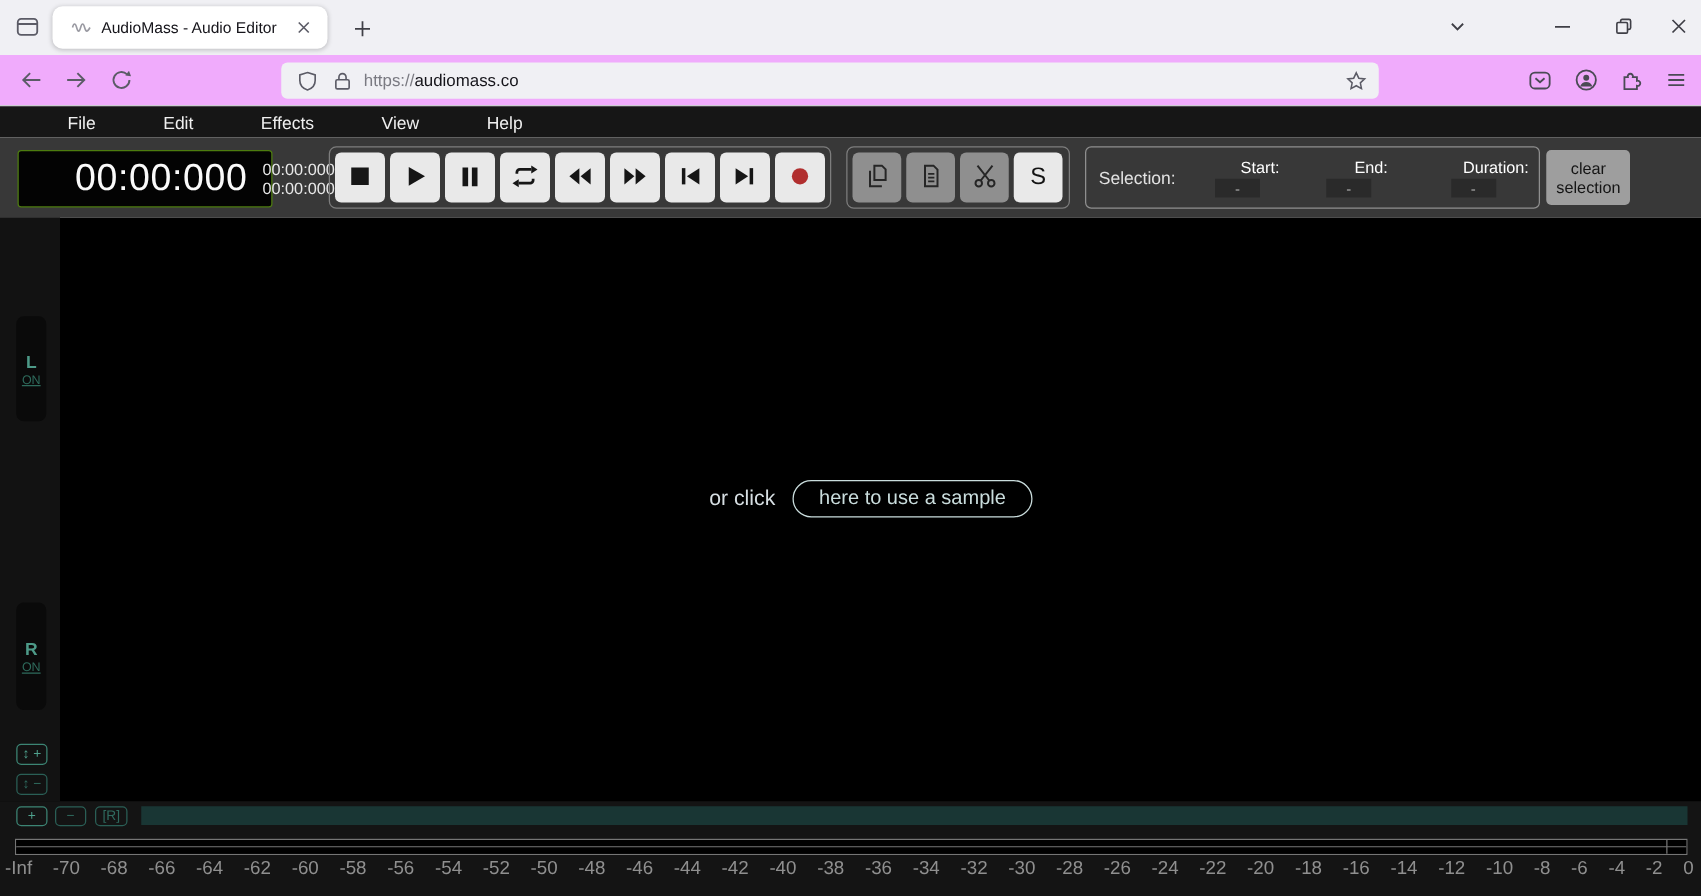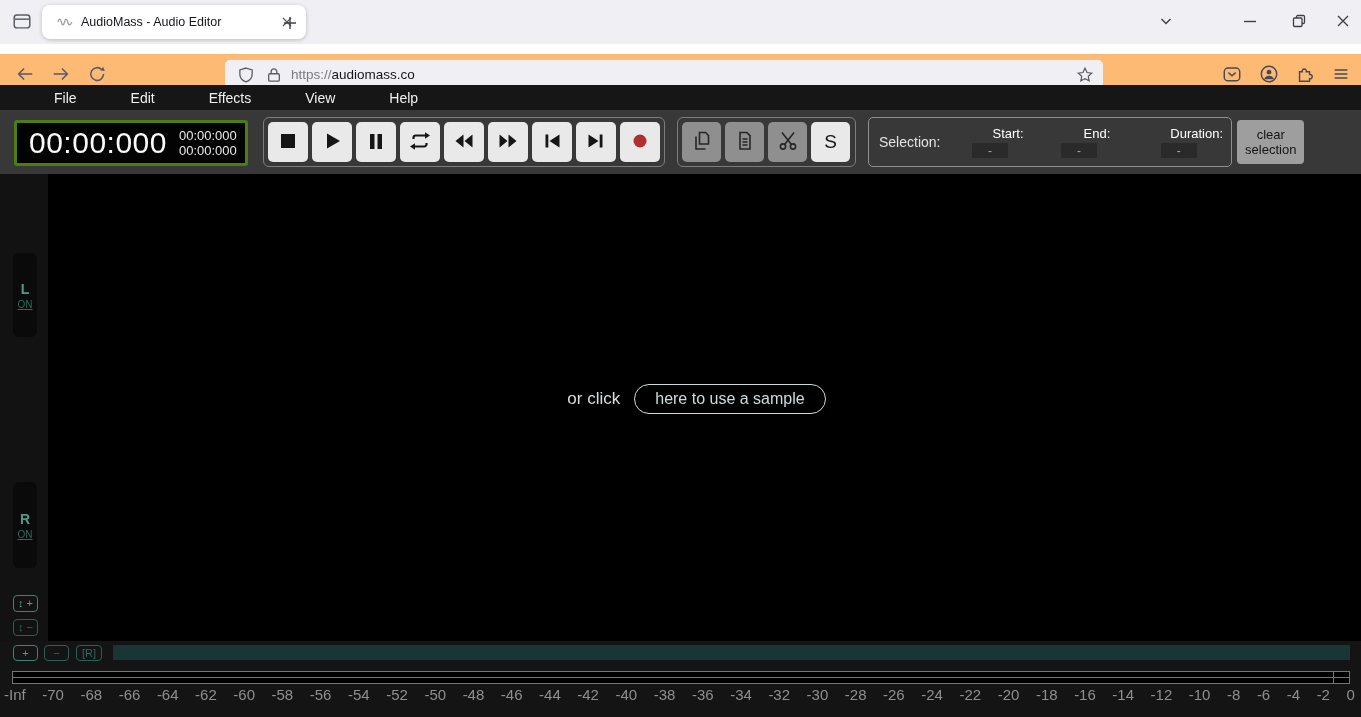--- a/index.html
+++ b/index.html
@@ -3,41 +3,41 @@
 <meta charset="utf-8">
 <style>
   html,body{margin:0;padding:0;background:#fff;}
   #app{position:relative;width:1361px;height:717px;overflow:hidden;
        font-family:"Liberation Sans",sans-serif;-webkit-font-smoothing:antialiased;}
 
   
   .tabstrip{position:absolute;left:0;top:0;width:100%;height:44px;background:#f0f0f4;}
   .icon-btn{position:absolute;display:flex;align-items:center;justify-content:center;
             width:26px;height:26px;border-radius:4px;cursor:pointer;}
-  .tab{position:absolute;left:42px;top:5px;width:264px;height:34px;background:#fff;
+  .tab{position:absolute;left:42px;top:5px;width:220px;height:34px;background:#fff;
        border-radius:8px;box-shadow:0 1px 4px rgba(0,0,0,.22);display:flex;align-items:center;}
   .tab-favicon{margin-left:15px;display:flex;}
   .tab-title{margin-left:8px;font-size:12.5px;color:#15141a;white-space:nowrap;overflow:hidden;flex:1;}
   .tab-close{margin-right:9px;display:flex;align-items:center;justify-content:center;width:20px;height:20px;border-radius:4px;}
-  .navbar{position:absolute;left:0;top:54px;width:100%;height:40px;background:#fdba74;border-bottom:1px solid #ccccd2;}
+  .navbar{position:absolute;left:0;top:44px;width:100%;height:40px;background:#f0abfc;border-bottom:1px solid #ccccd2;}
   .urlbar{position:absolute;left:225px;top:6px;width:878px;height:29px;background:#f0f0f4;
           border-radius:5px;display:flex;align-items:center;}
   .url-text{font-size:13.5px;margin-left:8px;color:#15141a;}
   .url-scheme{color:#7a7a82;}
   .nav-ico{position:absolute;top:6px;display:flex;align-items:center;justify-content:center;width:28px;height:28px;border-radius:4px;}
 
   
   .menubar{position:absolute;left:0;top:85px;width:100%;height:25px;background:#161616;
            display:flex;align-items:center;gap:54px;padding-left:54px;box-sizing:border-box;}
   .menu-item{color:#f0f0f0;font-size:14px;cursor:pointer;}
 
   .toolbar{position:absolute;left:0;top:110px;width:100%;height:64px;background:#383838;}
-  .time-display{position:absolute;left:14px;top:10px;width:234px;height:46px;background:#030303;
-                border:3px solid #4d7c0f;border-radius:3px;box-sizing:border-box;
-                display:flex;align-items:center;}
+  .time-display{position:absolute;left:14px;top:10px;width:204px;height:46px;background:#030303;
+                border:1px solid #4d7c0f;border-radius:3px;box-sizing:border-box;
+                display:flex;align-items:center;padding-left:33px;}
   .time-main{font-size:30px;color:#fafafa;margin-left:12px;letter-spacing:.5px;}
   .time-alt{margin-left:12px;font-size:13px;line-height:15px;color:#e8e8e8;}
   .btn-group{position:absolute;top:7px;height:50px;border:1px solid #7d7d7d;border-radius:6px;
              box-sizing:border-box;display:flex;align-items:center;gap:4px;padding:0 4px;}
   .t-btn{width:40px;height:40px;background:#e9e9e9;border:none;border-radius:5px;
          display:flex;align-items:center;justify-content:center;cursor:pointer;padding:0;}
   .t-btn.gray{background:#8f8f8f;}
   .s-label{font-size:19px;color:#141414;}
   .sel-panel{position:absolute;left:868px;top:7px;width:364px;height:50px;border:1px solid #8f8f8f;
              border-radius:5px;box-sizing:border-box;display:flex;align-items:center;padding-left:10px;}

